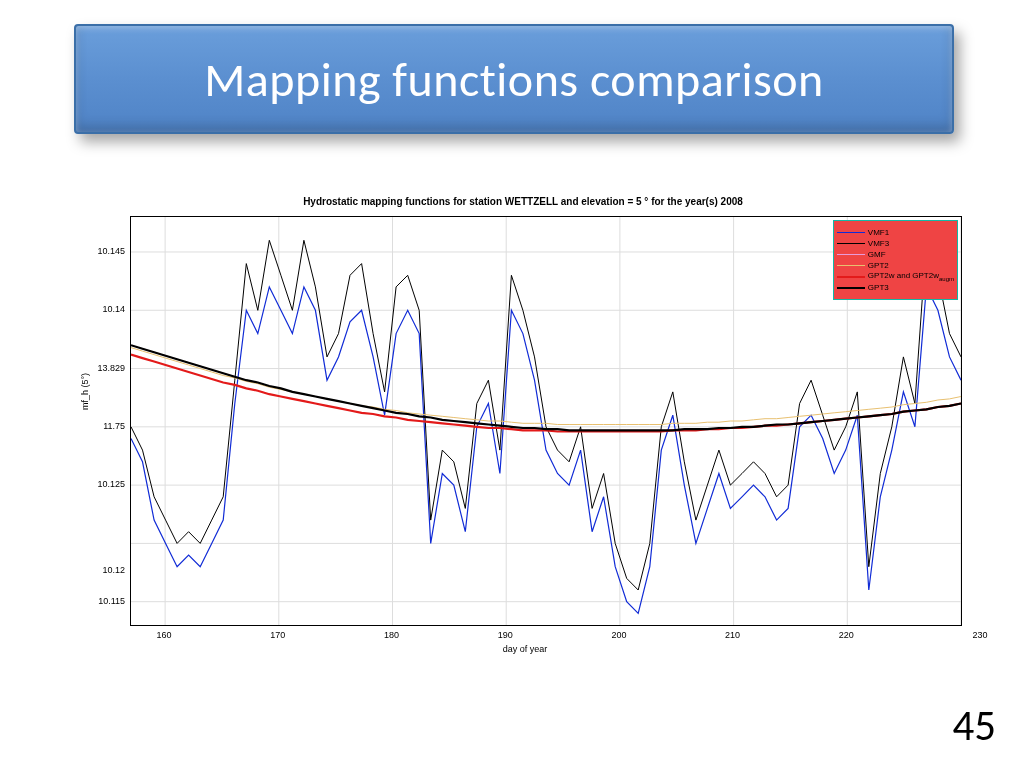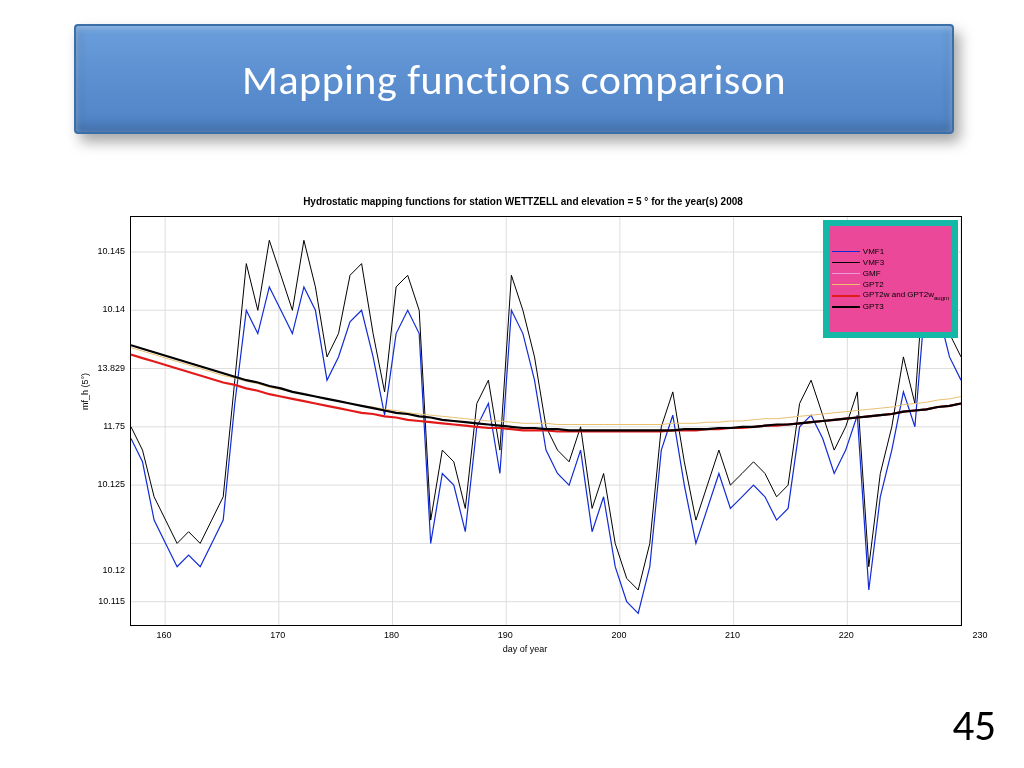--- a/index.html
+++ b/index.html
@@ -4,37 +4,37 @@
 <style>
   html,body{margin:0;padding:0;width:1024px;height:768px;background:#fff;font-family:Calibri,Arial,sans-serif;overflow:hidden}
   .slide{position:relative;width:1024px;height:768px}
   .title-box{
     position:absolute;left:74px;top:24px;width:876px;height:106px;
     background:linear-gradient(to bottom,#6a9edb 0%,#5b8fd0 50%,#4f83c6 100%);
     border:2px solid #3b6fa8;border-radius:4px;
     box-shadow:inset 0 2px 6px rgba(255,255,255,.35),inset 0 -6px 12px rgba(0,0,0,.18),6px 8px 14px rgba(0,0,0,.35);
     display:flex;align-items:center;justify-content:center;
   }
-  .title-box span{color:#fff;font-size:42px;font-weight:400;letter-spacing:.5px}
+  .title-box span{color:#fff;font-size:48px;font-weight:400;letter-spacing:.5px}
   .chart-area{position:absolute;left:78px;top:210px;width:890px;height:450px}
   .chart-title{position:absolute;left:0;top:-14px;width:890px;text-align:center;font:bold 10px Arial;color:#000}
   .plot-frame{position:absolute;left:52px;top:6px;width:830px;height:408px;border:1px solid #000;background:#fff}
   .grid line{stroke:#ddd;stroke-width:1}
   .series{fill:none}
   .vmf1{stroke:#102bd6;stroke-width:1.2}
   .vmf3{stroke:#000;stroke-width:1}
   .gmf{stroke:#e89bd8;stroke-width:1}
   .gpt2{stroke:#e8c070;stroke-width:1}
   .gpt2w{stroke:#e31a1a;stroke-width:2.2}
   .gpt3{stroke:#000;stroke-width:2.2}
   .ylabel{position:absolute;right:843px;font:9px Arial;text-align:right;width:40px;transform:translateY(-50%)}
   .xlabel{position:absolute;top:420px;font:9px Arial;text-align:center;width:24px;transform:translateX(-50%)}
   .axis-title-x{position:absolute;left:2px;top:434px;width:890px;text-align:center;font:9px Arial}
   .axis-title-y{position:absolute;left:2px;top:200px;font:9px Arial;transform:rotate(-90deg);transform-origin:left top}
-  .legend{position:absolute;right:3px;top:3px;background:#ec4899;border:6px solid #14b8a6;font:8px Arial;padding:20px 3px}
+  .legend{position:absolute;right:3px;top:3px;background:#ef4444;border:1px solid #14b8a6;font:8px Arial;padding:6px 3px}
   .legend-row{display:flex;align-items:center;height:11px}
   .legend-swatch{width:28px;height:0;margin-right:3px;border-top-style:solid}
   .pagenum{position:absolute;right:28px;bottom:16px;font-size:43px;color:#000}
 </style>
 </head>
 <body>
 <div class="slide">
 
   <div class="title-box">
     <span>Mapping functions comparison</span>

